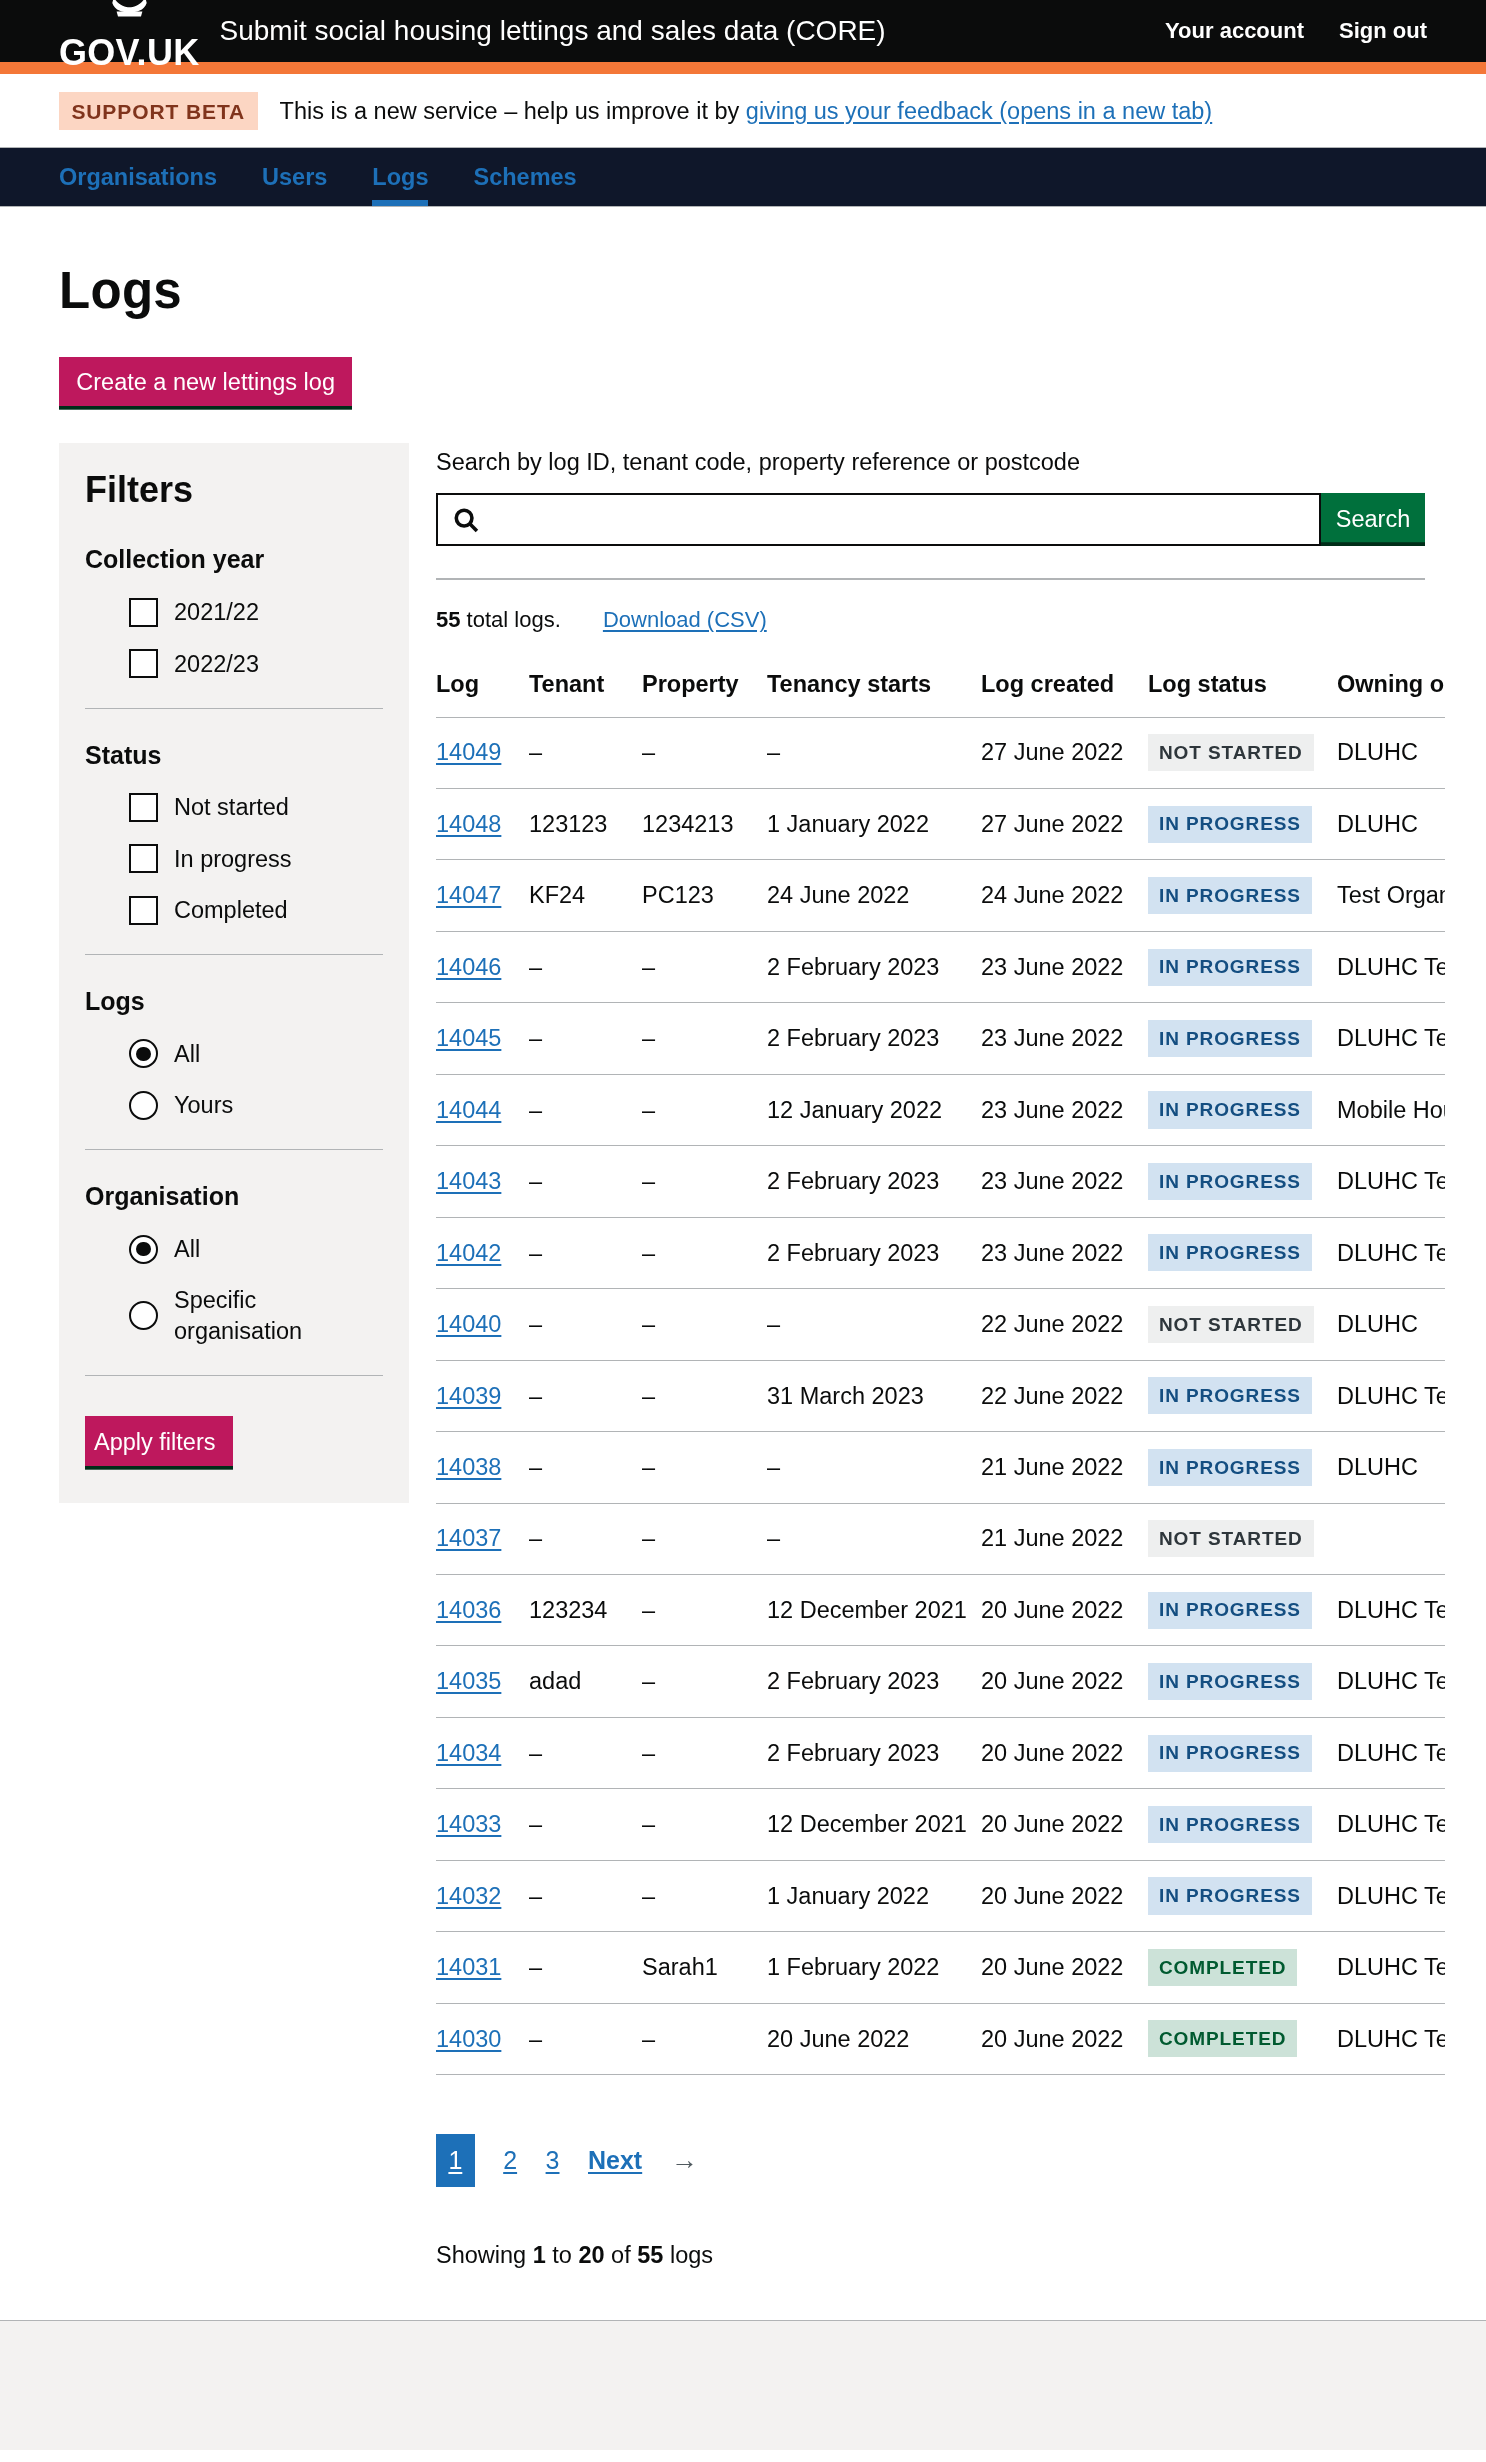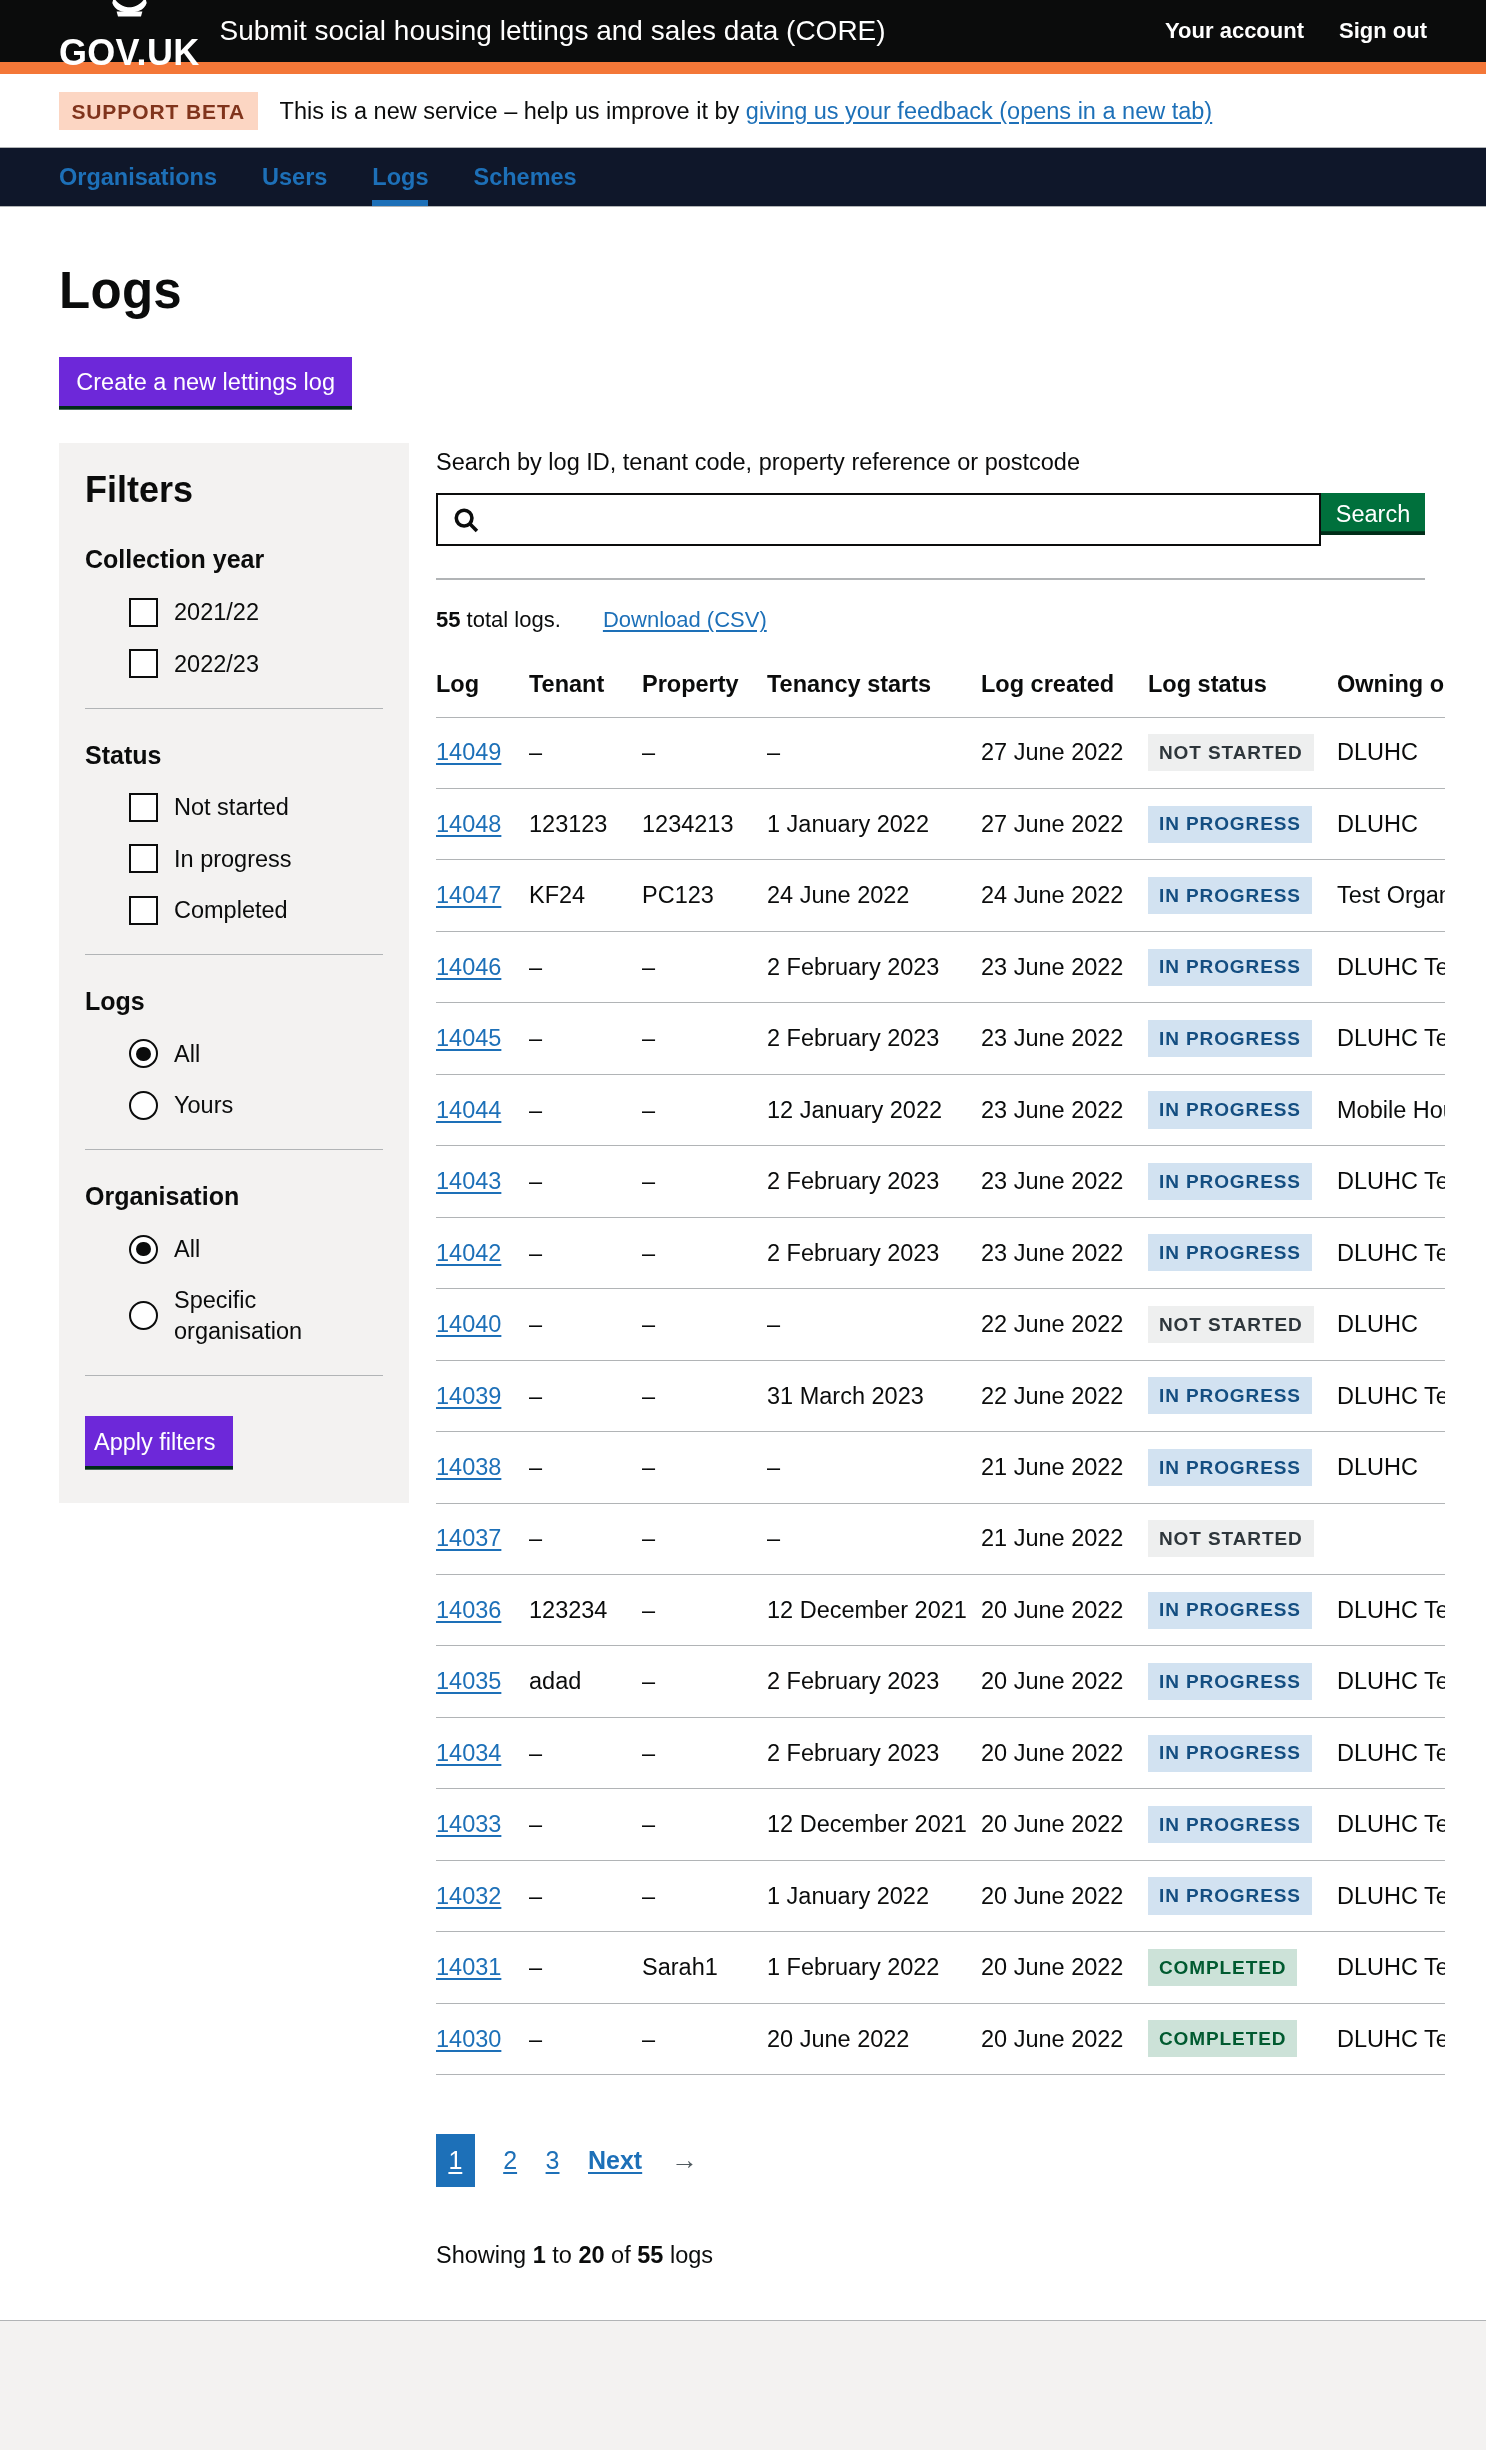--- a/index.html
+++ b/index.html
@@ -32,21 +32,21 @@
   
   .primary-nav { background:#0f172a; border-bottom:1.2px solid #b1b4b6; }
   .primary-nav ul { list-style:none; display:flex; gap:45px; padding:0 59px; }
   .primary-nav li { height:58px; display:flex; align-items:center; }
   .primary-nav a { color:#1d70b8; font-weight:bold; font-size:23.5px; text-decoration:none;
     height:58px; display:flex; align-items:center; border-bottom:6.2px solid transparent; padding-top:6.2px; }
   .primary-nav li.active a { border-bottom-color:#1d70b8; }
 
   
   h1.page-title { font-size:51px; font-weight:bold; margin-top:51px; letter-spacing:0.3px; }
-  .govuk-btn { display:inline-block; background:#6d28d9; color:#fff; border:none; cursor:pointer;
+  .govuk-btn { display:inline-block; background:#be185d; color:#fff; border:none; cursor:pointer;
     font-family:inherit; font-size:23.5px; padding:12.4px 17.3px 10px; box-shadow:0 3.7px 0 #002d18; }
   .create-btn { margin-top:32px; }
 
   .cols { display:flex; margin-top:37px; align-items:flex-start; }
 
   
   .filters { width:350px; background:#f3f2f1; padding:23.5px 26px 37px; flex-shrink:0; }
   .filters h2 { font-size:36px; font-weight:bold; }
   .fgroup-label { font-size:25px; font-weight:bold; margin-top:30px; margin-bottom:21px; }
   .frow { display:flex; align-items:center; gap:16px; margin-bottom:21px;padding-left:44px; }
@@ -60,21 +60,21 @@
   .apply-btn { margin-top:34px;padding-left:9px; }
 
   
   .results { margin-left:27px; width:1009px; }
   .search-label { display:block; font-size:23.5px; padding-top:3.7px; }
   .search-row { display:flex; margin-top:16px; width:989px; }
   .search-box { flex:1; border:2.5px solid #0b0c0c; background:#fff; height:53px;
     display:flex; align-items:center; padding-left:13.6px; }
   .search-box input { border:none; outline:none; flex:1; height:100%; font-size:25px;
     font-family:inherit; padding-left:11px; background:transparent; }
-  .search-btn { width:104px; height:42px; background:#00703c; color:#fff; border:none;
+  .search-btn { width:104px; height:53px; background:#00703c; color:#fff; border:none;
     font-family:inherit; font-size:23.5px; cursor:pointer; box-shadow:inset 0 -3.7px 0 #002d18; }
   .sect-break { border:none; border-top:2.5px solid #b1b4b6; margin-top:32px; width:989px; }
   .total-row { margin-top:26px; font-size:22px; }
   .total-row .dl { margin-left:36px; }
 
   
   .table-wrap { margin-top:25px; width:1009px; overflow:hidden; }
   table.logs { border-collapse:collapse; width:1009px; table-layout:fixed; }
   table.logs th { text-align:left; font-size:23.5px; font-weight:bold; padding:8.7px 6.2px 17.3px 0;
     border-bottom:1.2px solid #b1b4b6; white-space:nowrap; overflow:hidden; }

